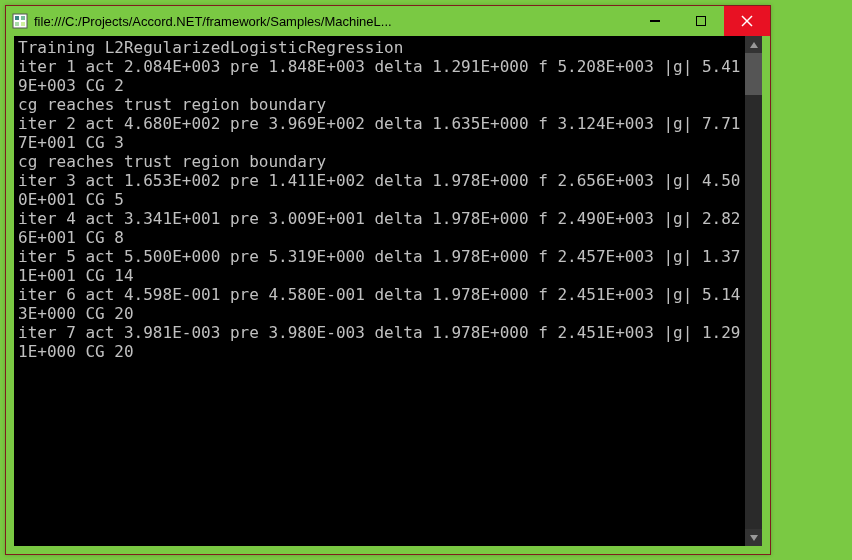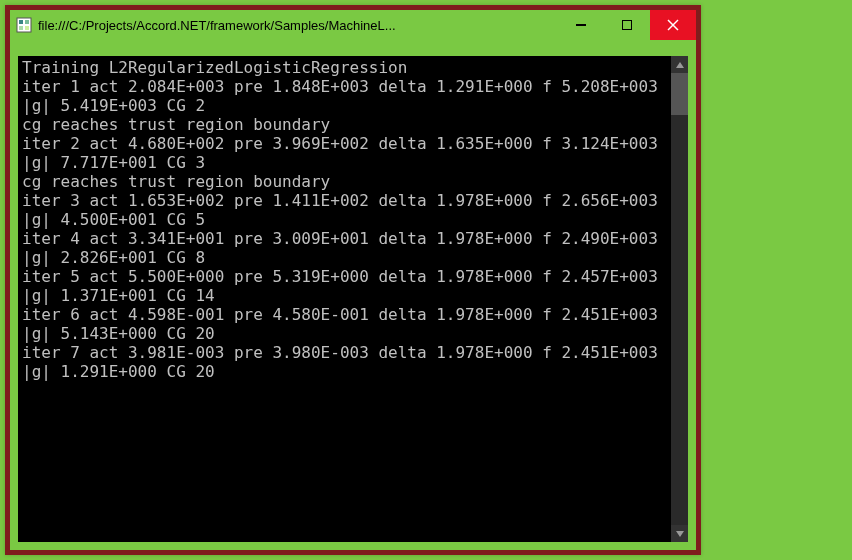--- a/index.html
+++ b/index.html
@@ -3,24 +3,24 @@
 <meta charset="utf-8">
 <style>
   * { margin: 0; padding: 0; box-sizing: border-box; }
   html, body { width: 852px; height: 560px; overflow: hidden; }
   body {
     background: #7ac943;
     font-family: "Segoe UI", Tahoma, sans-serif;
     padding: 5px;
   }
   .window {
-    width: 696px;
+    width: 766px;
     height: 550px;
     background: #7ac943;
-    border: 5px solid #7f1d1d;
+    border: 1px solid #7f1d1d;
     display: flex;
     flex-direction: column;
     box-shadow: 0 0 4px rgba(0,0,0,0.2);
   }
   .titlebar {
     height: 30px;
     background: #7ac943;
     display: flex;
     align-items: center;
     padding-left: 6px;
@@ -50,21 +50,21 @@
     justify-content: center;
     color: #000;
   }
   .win-btn.close {
     background: #e81123;
     color: #fff;
   }
   .win-btn svg { display: block; }
   .client {
     flex: 1;
-    margin: 16px 8px 8px 8px;
+    margin: 0 8px 8px 8px;
     background: #000;
     position: relative;
     display: flex;
   }
   .console {
     flex: 1;
     padding: 2px 4px;
     font-family: Consolas, "Lucida Console", monospace;
     font-size: 16px;
     line-height: 19px;

